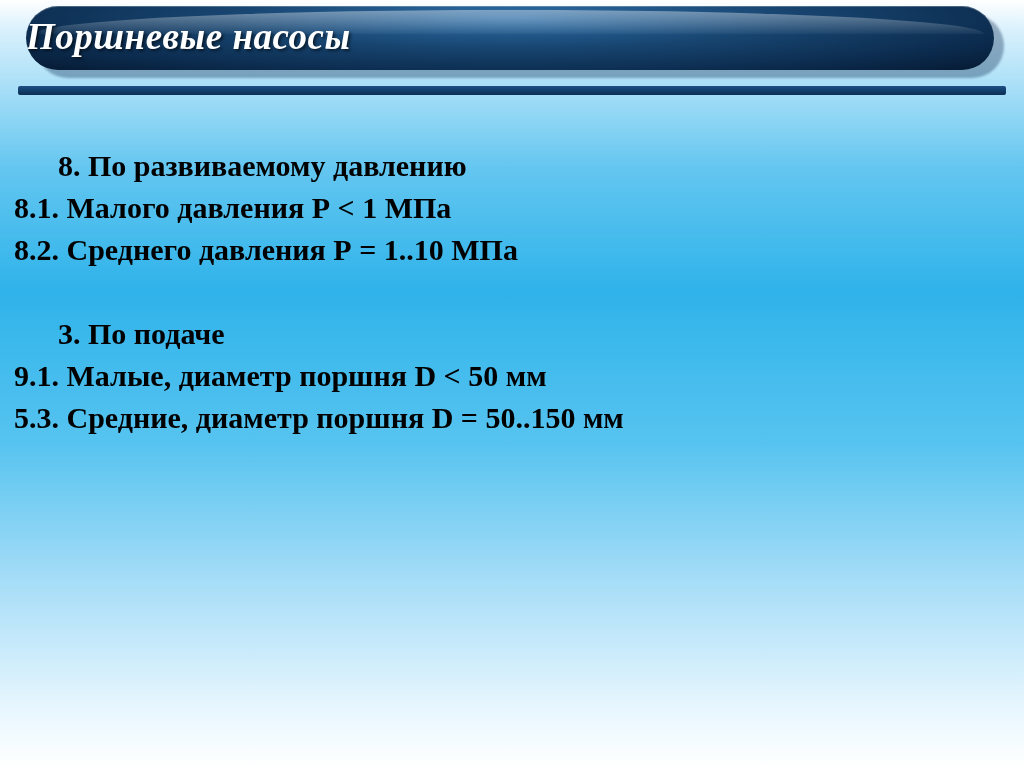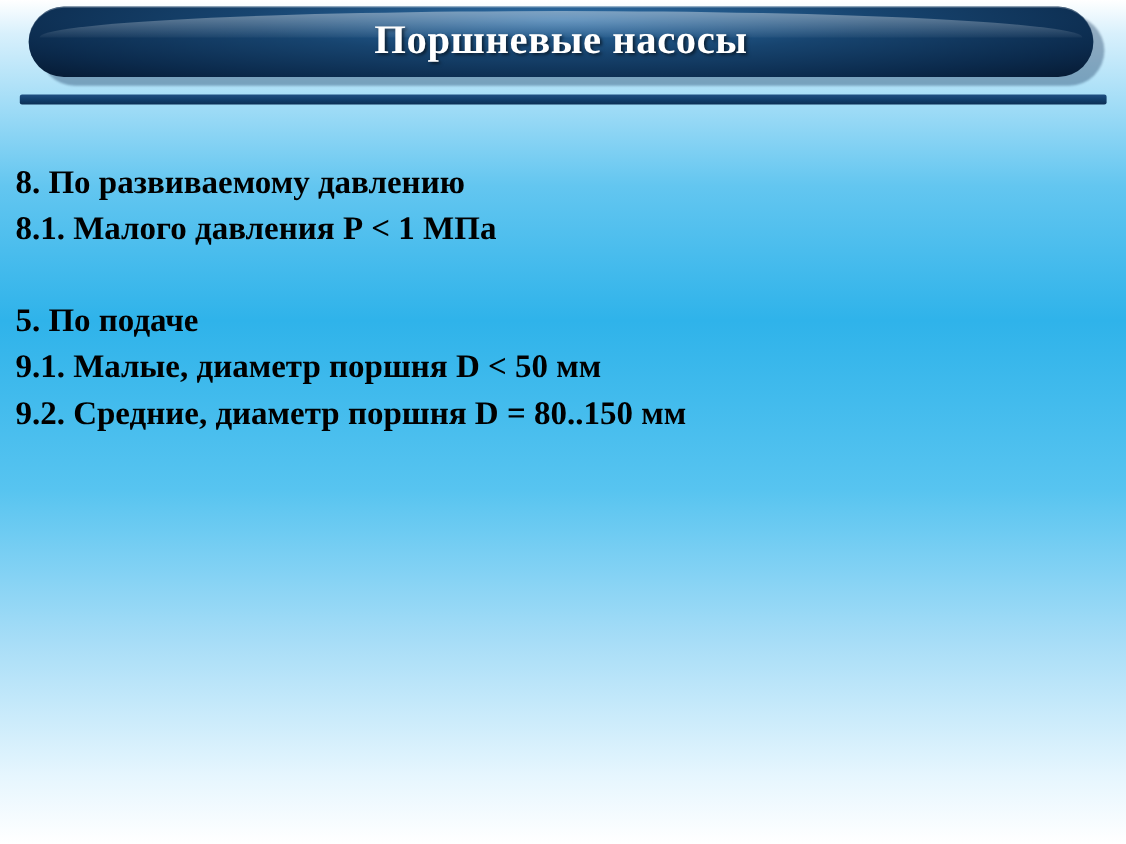--- a/index.html
+++ b/index.html
@@ -71,26 +71,26 @@
     background: linear-gradient(to bottom, rgba(255,255,255,0.40), rgba(255,255,255,0.04));
   }
 
   .title-text {
     position: absolute;
     left: 0;
     top: 0;
     width: 968px;
     height: 74px;
     line-height: 62px;
-    text-align: center;
     color: #ffffff;
     font-size: 37px;
     font-weight: bold;
     letter-spacing: 0.5px;
     text-shadow: 2px 2px 3px rgba(0,0,0,0.55);
+    font-style: italic;
   }
 
   .title-rule {
     position: absolute;
     left: 18px;
     top: 86px;
     width: 988px;
     height: 9px;
     background: linear-gradient(to bottom, #1f4f82 0%, #12406e 45%, #0c2f54 100%);
     border-radius: 2px;
@@ -108,20 +108,21 @@
   }
 
   .line {
     white-space: pre;
     padding-left: 2px;
     font-weight: bold;
   }
 
   .line.bold {
     font-weight: bold;
+    margin-left: 44px;
   }
 
   .spacer {
     height: 42px;
   }
 </style>
 </head>
 <body>
 
 <div class="slide">
@@ -132,22 +133,23 @@
       <div class="title-gloss"></div>
       <div class="title-text">Поршневые насосы</div>
     </div>
     <div class="title-rule"></div>
   </div>
 
   <div class="content">
 
     <div class="line bold">8. По развиваемому давлению</div>
     <div class="line">8.1. Малого давления Р &lt; 1 МПа</div>
+    <div class="line">8.2. Среднего давления Р = 1..10 МПа</div>
 
     <div class="spacer"></div>
 
-    <div class="line bold">5. По подаче</div>
+    <div class="line bold">3. По подаче</div>
     <div class="line">9.1. Малые, диаметр поршня D &lt; 50 мм</div>
-    <div class="line">9.2. Средние, диаметр поршня D = 80..150 мм</div>
+    <div class="line">5.3. Средние, диаметр поршня D = 50..150 мм</div>
 
   </div>
 
 </div>
 
 </body></html>

